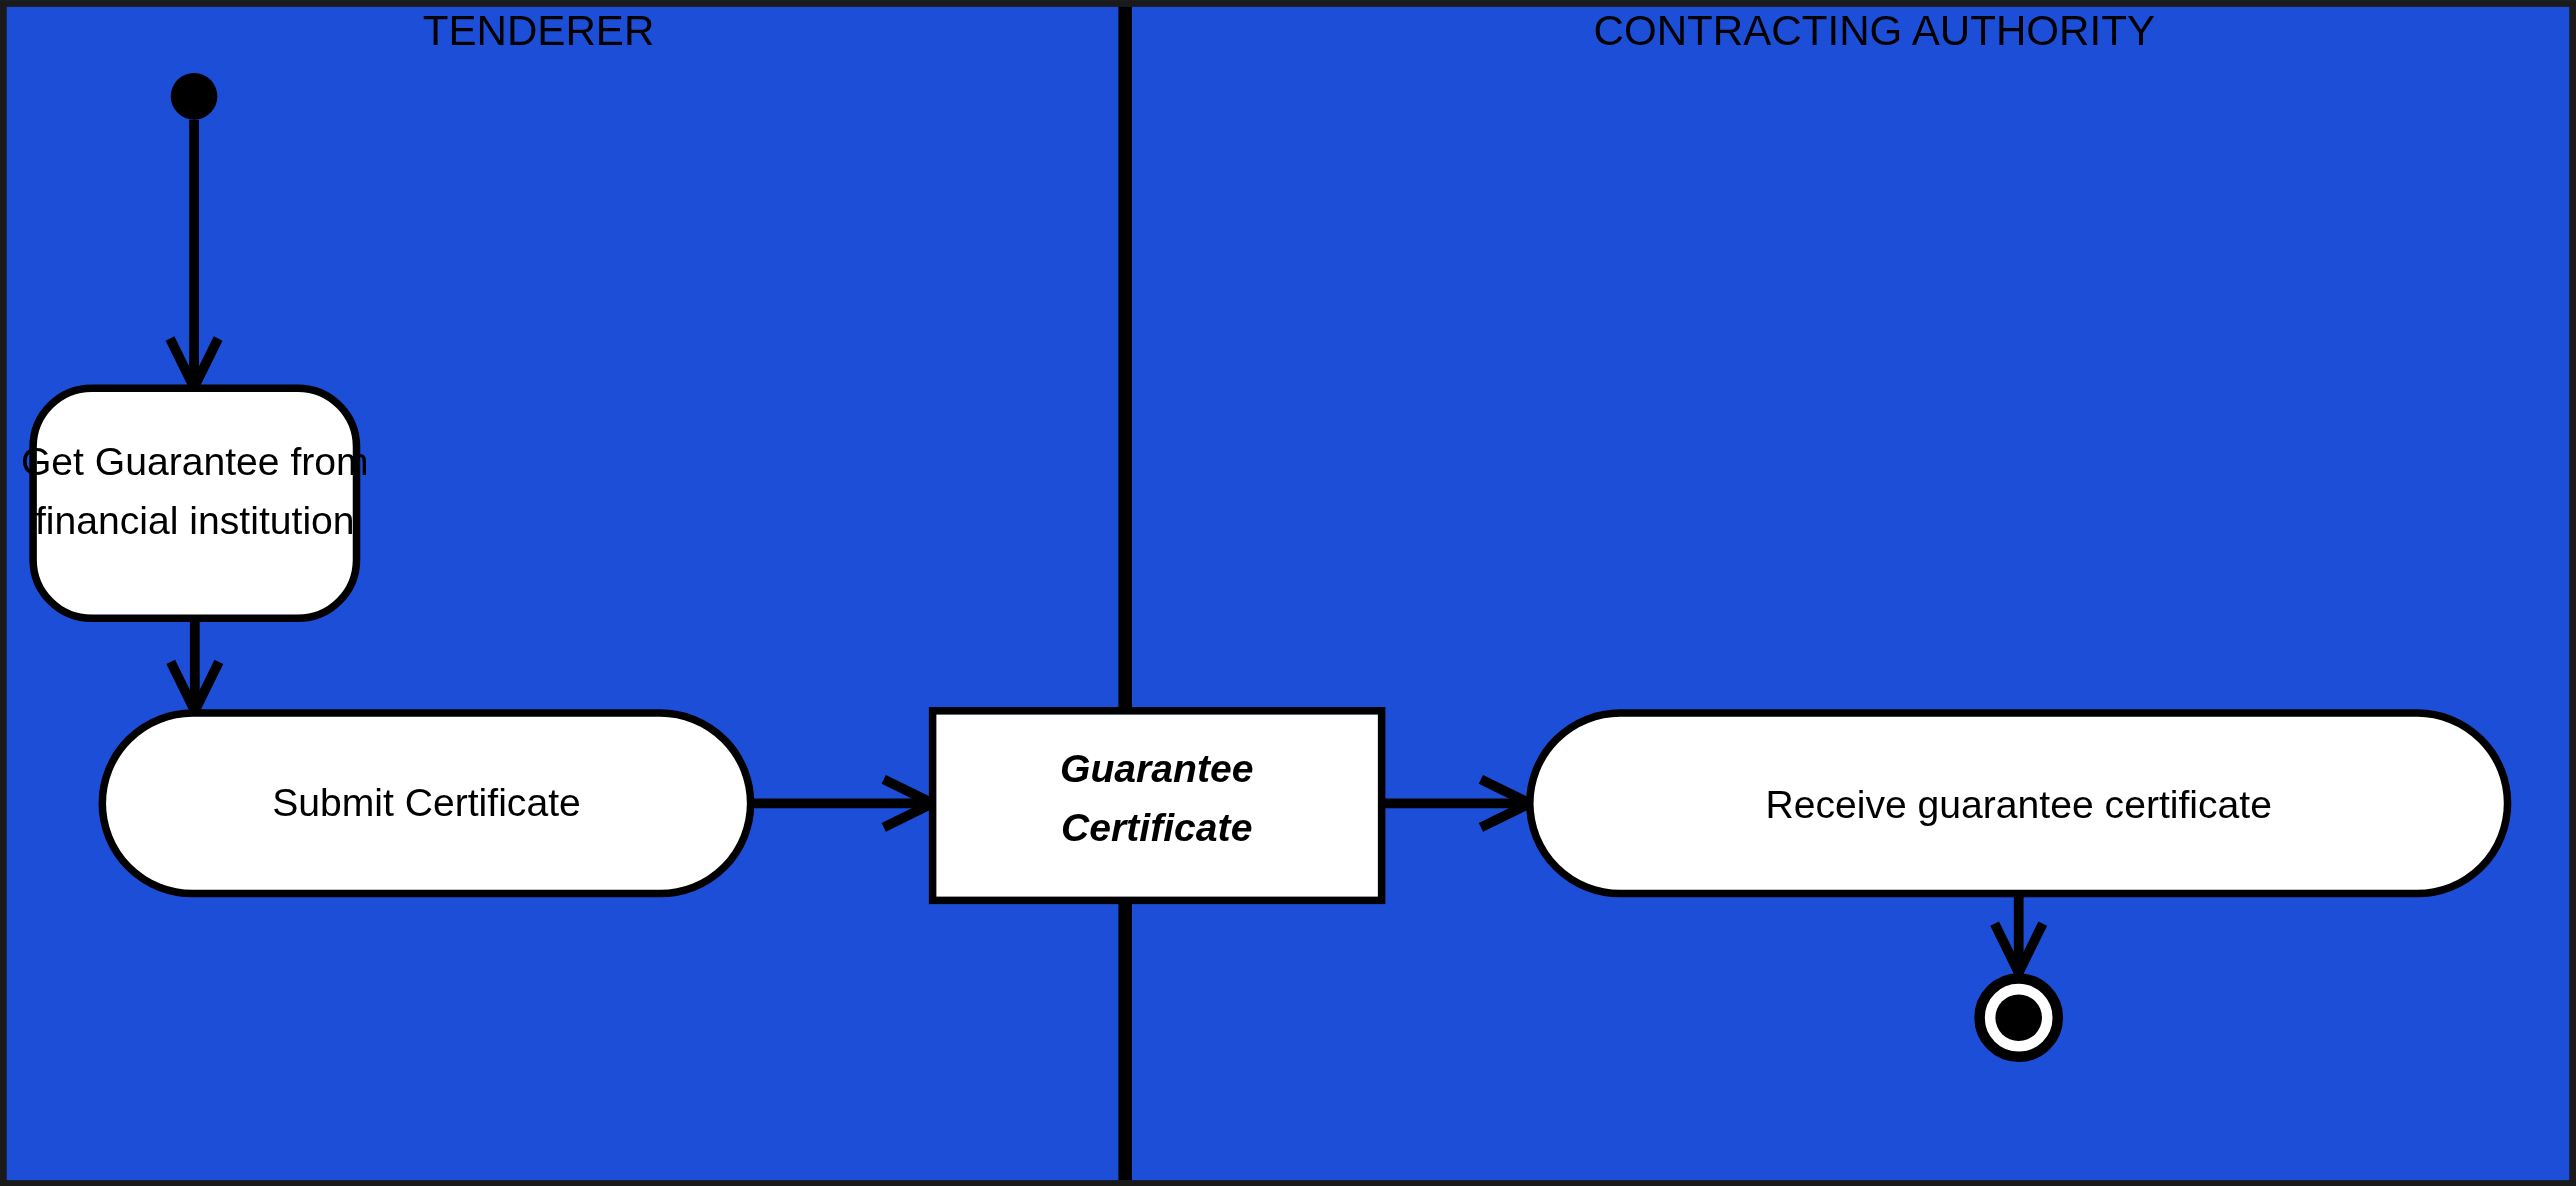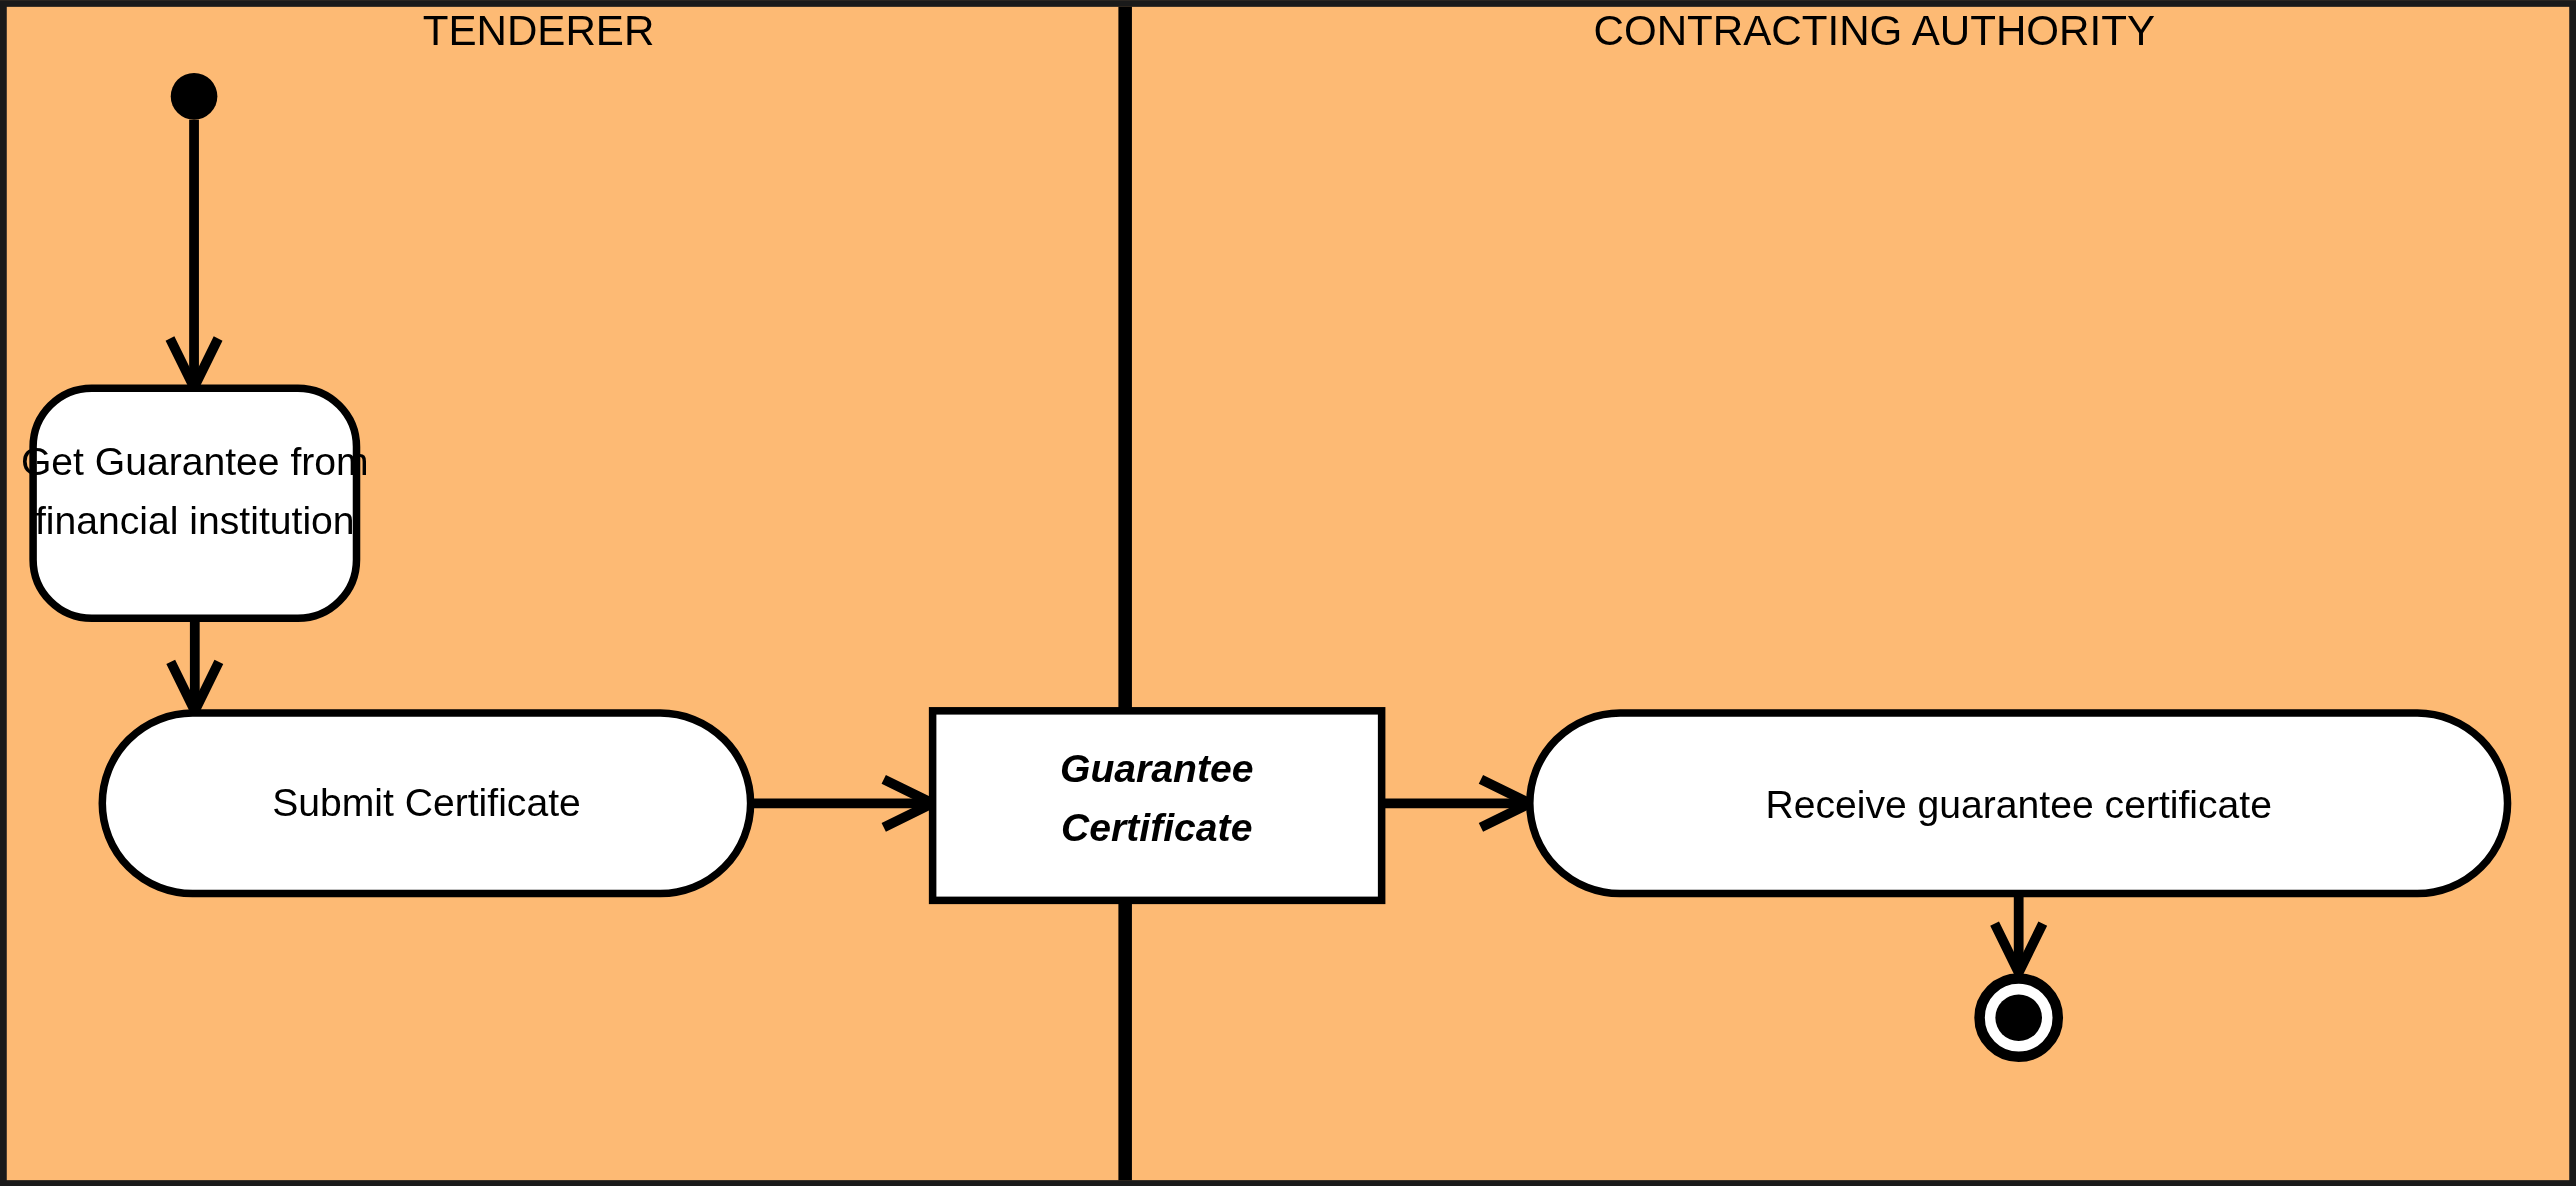--- a/index.html
+++ b/index.html
@@ -5,21 +5,21 @@
 <style>
   html, body {
     margin: 0;
     padding: 0;
     background: #ffffff;
   }
   #canvas {
     position: relative;
     width: 2576px;
     height: 1187px;
-    background: #fdba74;
+    background: #1d4ed8;
     overflow: hidden;
     font-family: "Liberation Sans", sans-serif;
   }
   #diagram-svg {
     position: absolute;
     left: 0;
     top: 0;
     width: 2576px;
     height: 1187px;
     display: block;

